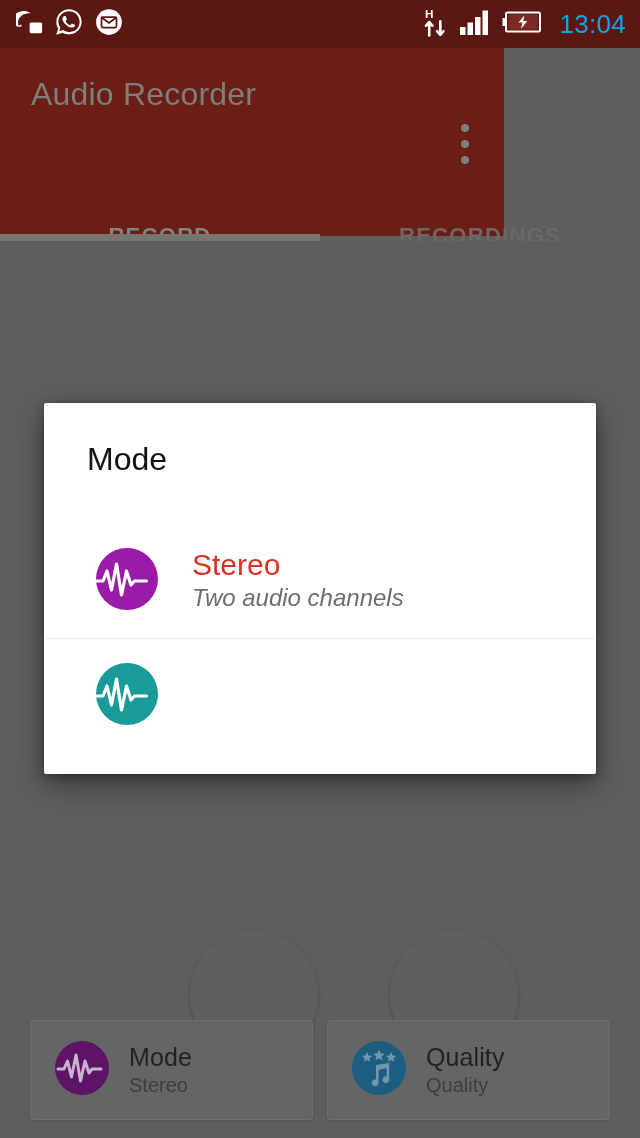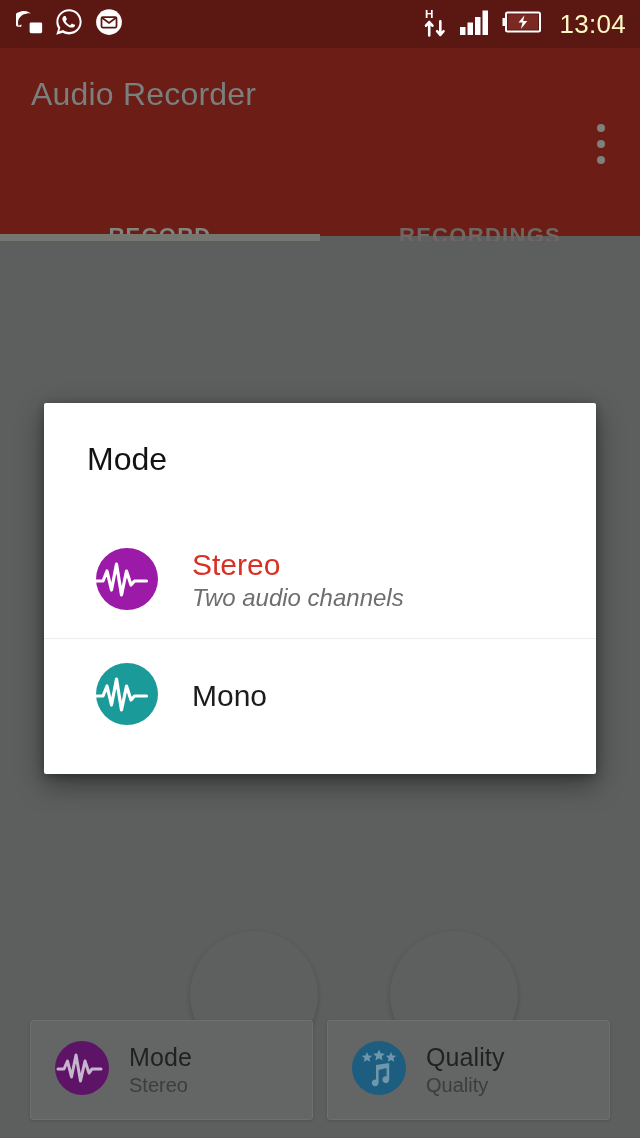--- a/index.html
+++ b/index.html
@@ -23,27 +23,27 @@
   #status-bar {
     position: absolute; top:0; left:0; width:640px; height:48px;
     background: #5b1711;
     display:flex; align-items:center;
     padding: 0 14px;
   }
   .sb-left { display:flex; align-items:center; gap:10px; }
   .sb-right { margin-left:auto; display:flex; align-items:center; gap:9px; }
   .sb-icon { display:block; }
   #clock-text {
-    color:#fef9c3; font-size:26px; letter-spacing:0.3px;
+    color:#0ea5e9; font-size:26px; letter-spacing:0.3px;
     font-family:"Liberation Sans", sans-serif; margin-left:6px;
   }
 
   
   #app-bar {
-    position:absolute; top:48px; left:0; width:640px; height:188px;
+    position:absolute; top:48px; left:0; width:504px; height:188px;
     background:#6b1d16;
   }
   #app-title {
     position:absolute; left:31px; top:28px;
     font-size:32px; color:#7b7f7e; font-weight:400;
     letter-spacing:0.2px;
   }
   #overflow-menu {
     position:absolute; right:28px; top:74px;
     width:22px; height:44px;
@@ -298,20 +298,19 @@
       </div>
 
       <div class="mode-item">
         <span>
           <svg width="66" height="66" viewBox="0 0 66 66">
             <circle cx="33" cy="33" r="31" fill="#1b9a9a"></circle>
             <path d="M2 35h7l4-10 4.5 19 5-26 5 31 5-24 4.5 14 3.5-4h12" fill="none" stroke="#ffffff" stroke-width="3.2" stroke-linecap="round" stroke-linejoin="round"></path>
           </svg>
         </span>
         <div class="mode-texts">
-          <div class="mode-name unselected">Mono</div>
         </div>
       </div>
 
     </div>
   </div>
 
 </div>
 
 </body></html>

